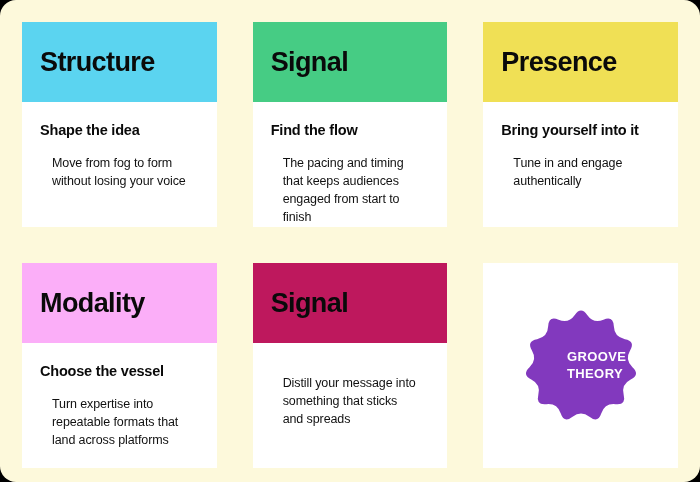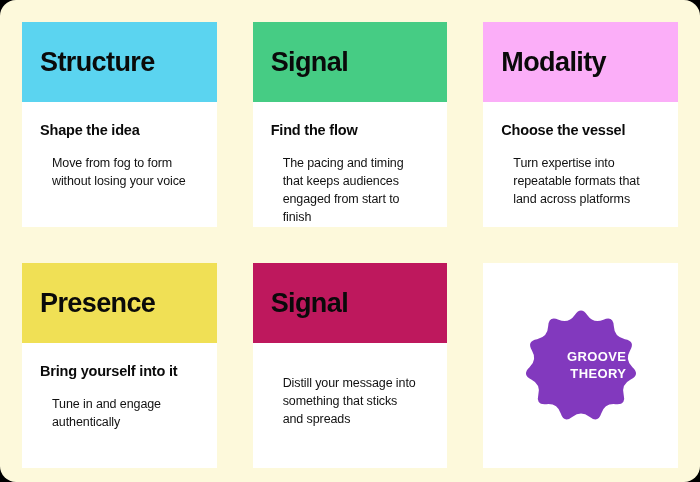--- a/index.html
+++ b/index.html
@@ -94,21 +94,21 @@
   .badge-wrap svg {
     position: absolute;
     left: 0;
     top: 0;
     width: 124px;
     height: 124px;
   }
   .badge-text {
     position: relative;
     z-index: 2;
-    text-align: right;
+    text-align: left;
     color: #FFFFFF;
     font-size: 13px;
     font-weight: bold;
     line-height: 1.25;
     letter-spacing: 0.4px;
     margin-left: 32px;
   }
   .badge-text span { display: block; }
 </style>
 </head>
@@ -131,36 +131,36 @@
       <div class="card-header" style="background:#46CC84">
         <div class="card-title">Signal</div>
       </div>
       <div class="card-body">
         <p class="card-subtitle">Find the flow</p>
         <p class="card-desc">The pacing and timing that keeps audiences engaged from start to finish</p>
       </div>
     </div>
 
     <div class="card">
+      <div class="card-header" style="background:#F0E055">
+        <div class="card-title">Presence</div>
+      </div>
+      <div class="card-body">
+        <p class="card-subtitle">Bring yourself into it</p>
+        <p class="card-desc">Tune in and engage authentically</p>
+      </div>
+    </div>
+
+    <div class="card">
       <div class="card-header" style="background:#FBAEF8">
         <div class="card-title">Modality</div>
       </div>
       <div class="card-body">
         <p class="card-subtitle">Choose the vessel</p>
         <p class="card-desc">Turn expertise into repeatable formats that land across platforms</p>
-      </div>
-    </div>
-
-    <div class="card">
-      <div class="card-header" style="background:#F0E055">
-        <div class="card-title">Presence</div>
-      </div>
-      <div class="card-body">
-        <p class="card-subtitle">Bring yourself into it</p>
-        <p class="card-desc">Tune in and engage authentically</p>
       </div>
     </div>
 
     <div class="card">
       <div class="card-header" style="background:#be185d">
         <div class="card-title">Signal</div>
       </div>
       <div class="card-body">
         <p class="card-desc">Distill your message into something that sticks and spreads</p>
       </div>

